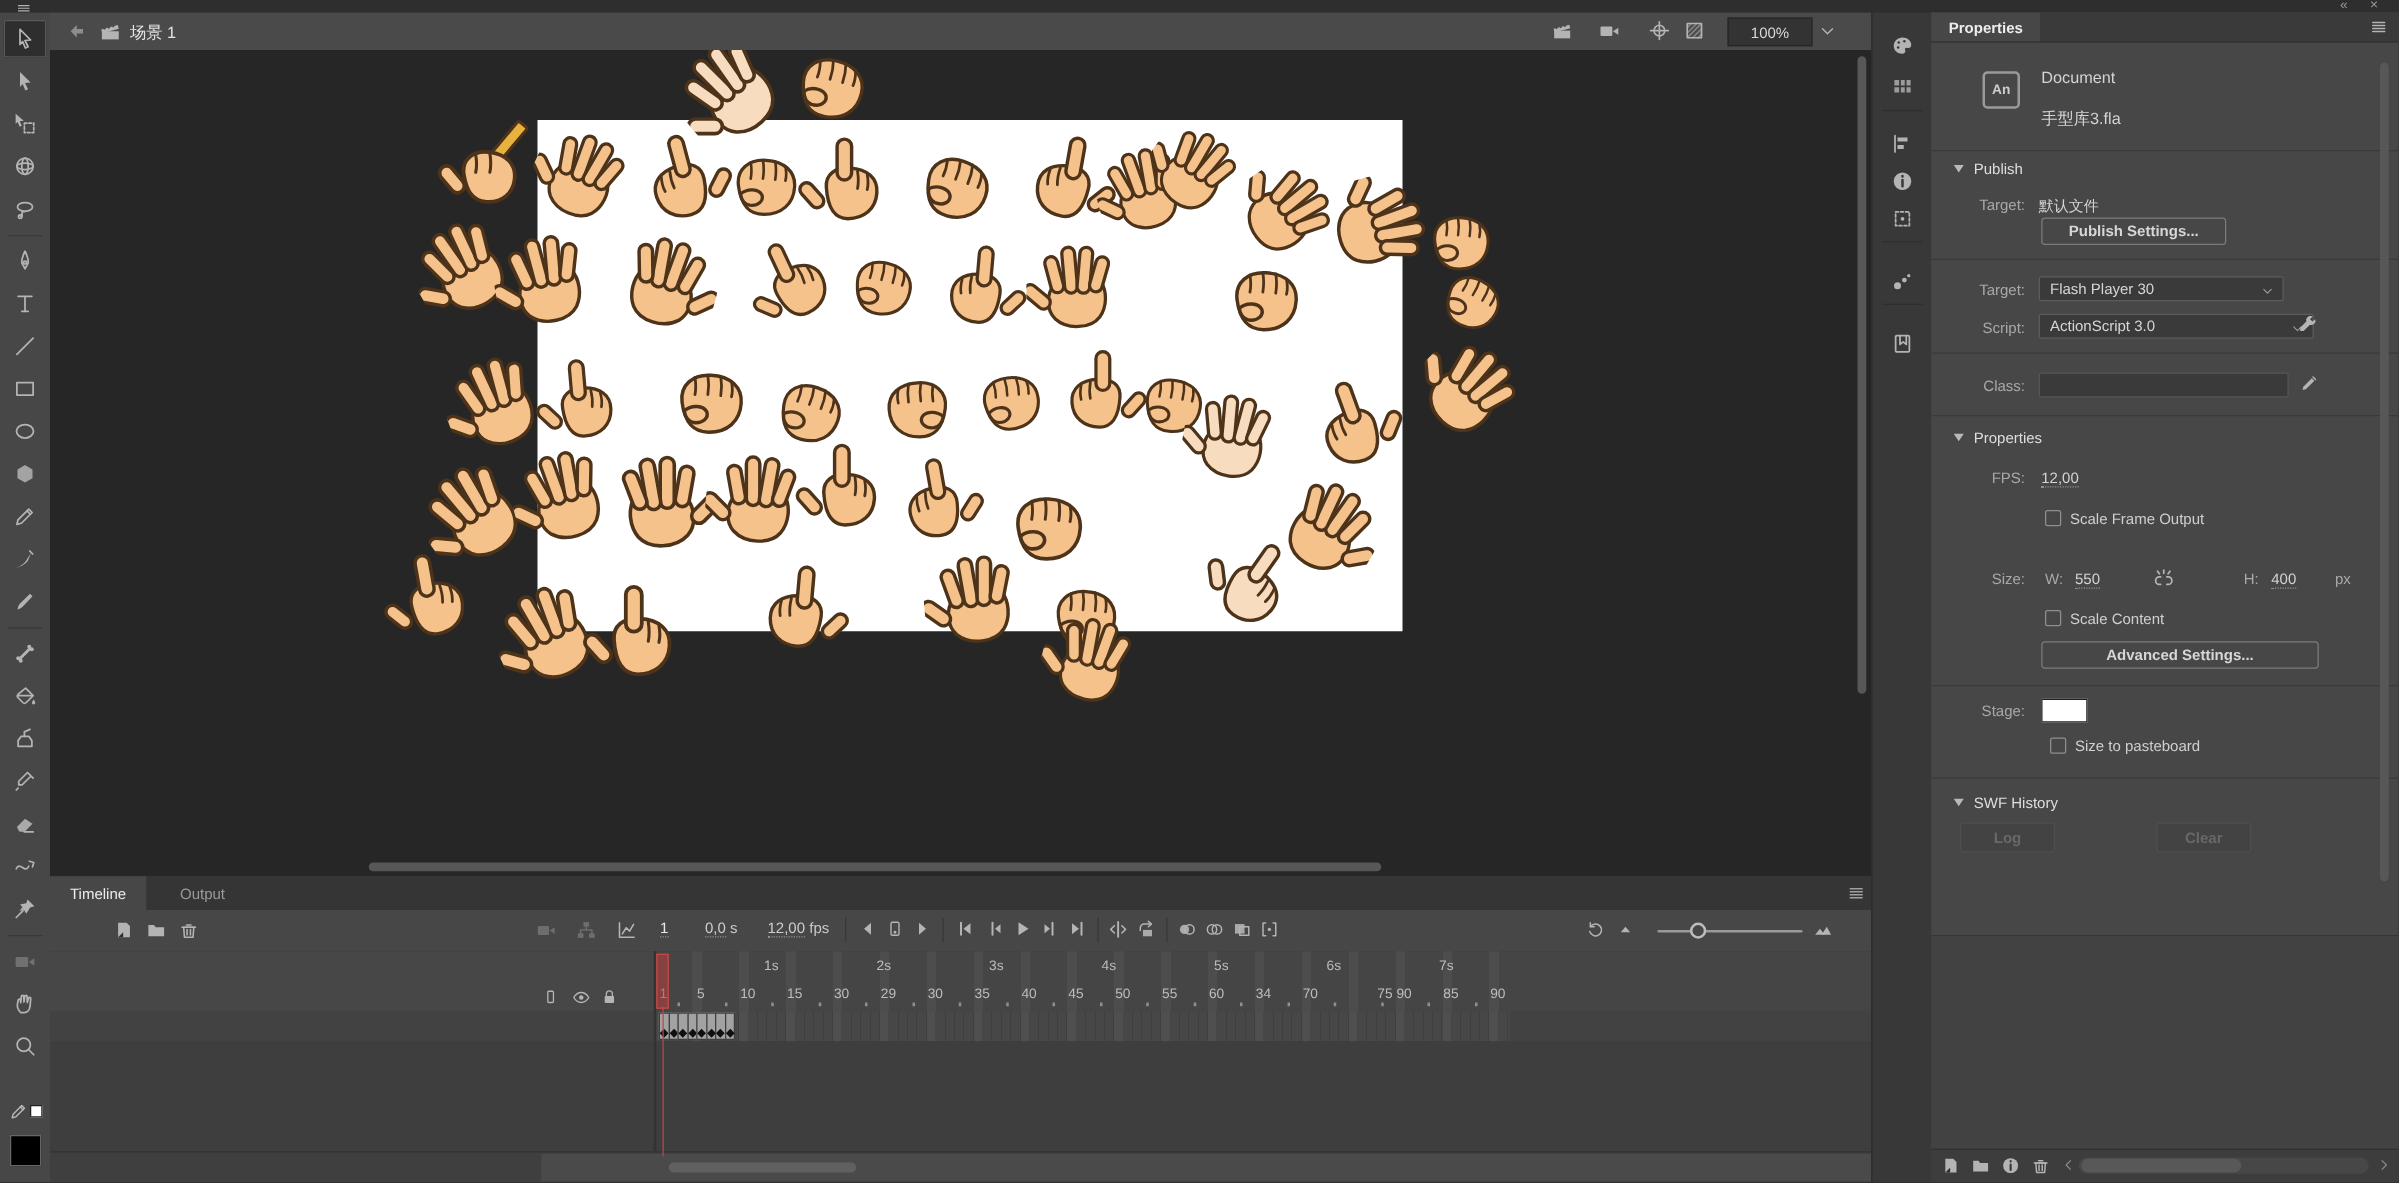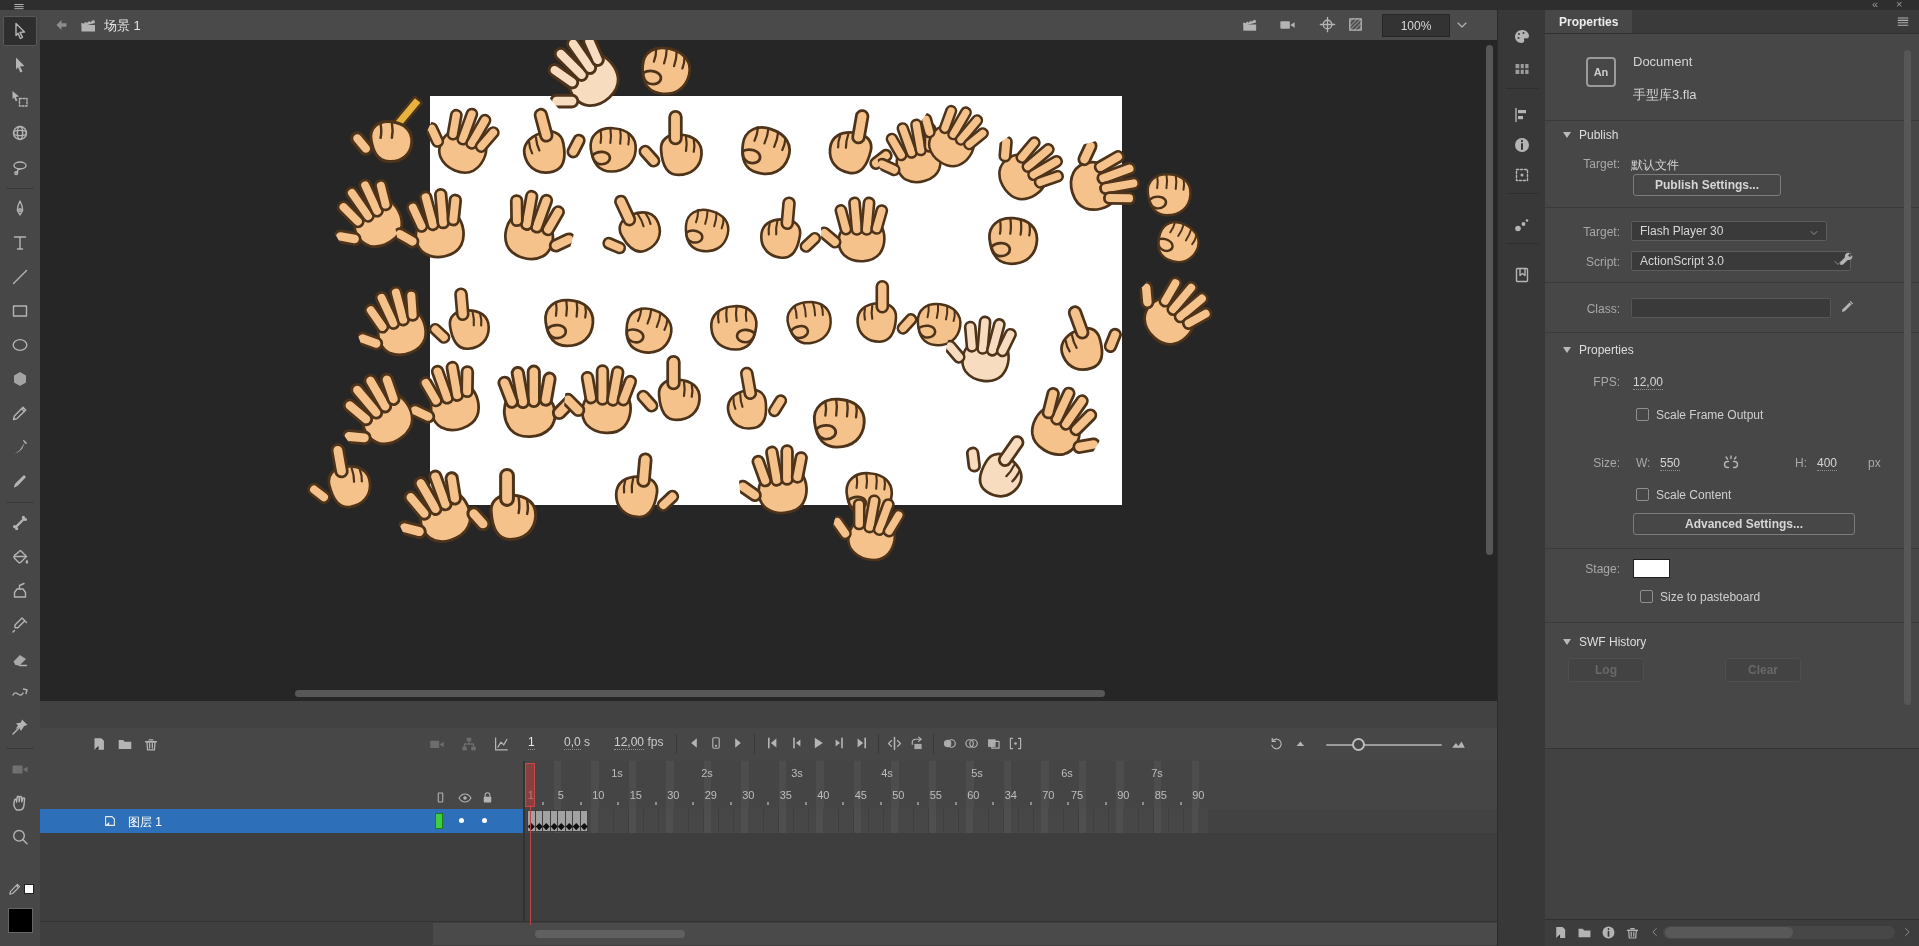--- a/index.html
+++ b/index.html
@@ -529,20 +529,29 @@
           <g transform="translate(962,432) rotate(35) scale(1,1)" style="color: rgb(248, 220, 192);">
             <use href="#h-point" x="-43" y="-43" width="86" height="86"></use>
           </g>
         </g>
     </svg>
     <div class="sb" style="left:1446px;top:5px;width:7px;height:510px"></div>
     <div class="sb" style="left:255px;top:650px;width:810px;height:7px"></div>
   </div>
 
   <div class="abs" id="timeline">
+    <div id="tl-tabs">
+      <div class="tl-tab active" style="left:0">Timeline</div>
+      <div class="tl-tab" style="left:88px">Output</div>
+      <span class="ic abs" style="left:1437px;top:6px;color:#9f9f9f">
+          <svg viewBox="0 0 20 20" width="16" height="16" fill="none" stroke="currentColor" stroke-width="1.4" stroke-linecap="round" stroke-linejoin="round">
+            <path d="M4 5h12M4 8h12M4 11h12M4 14h12"></path>
+          </svg>
+        </span>
+    </div>
     <div id="tl-toolbar">
       <span class="ic tlic" style="left:50px">
           <svg viewBox="0 0 20 20" width="18" height="18" fill="none" stroke="currentColor" stroke-width="1.4" stroke-linecap="round" stroke-linejoin="round">
             <path d="M5 3.5h7.5l3 3V16.5H5z" fill="currentColor" stroke="none"></path>
             <path d="M5 16.5l4.5-4.5v4.5z" fill="#2f2f2f" stroke="none"></path>
           </svg>
         </span>
       <span class="ic tlic" style="left:76px">
           <svg viewBox="0 0 20 20" width="18" height="18" fill="none" stroke="currentColor" stroke-width="1.4" stroke-linecap="round" stroke-linejoin="round">
             <path d="M3 5.5h5l1.5 2H17V15.5H3z" fill="currentColor" stroke="none"></path>
@@ -719,21 +728,21 @@
           <span class="rnum" style="left: 186.75px;">29</span>
           <span class="rnum" style="left: 224.25px;">30</span>
           <span class="rnum" style="left: 261.75px;">35</span>
           <span class="rnum" style="left: 299.25px;">40</span>
           <span class="rnum" style="left: 336.75px;">45</span>
           <span class="rnum" style="left: 374.25px;">50</span>
           <span class="rnum" style="left: 411.75px;">55</span>
           <span class="rnum" style="left: 449.25px;">60</span>
           <span class="rnum" style="left: 486.75px;">34</span>
           <span class="rnum" style="left: 524.25px;">70</span>
-          <span class="rnum" style="left: 553px;">75</span>
+          <span class="rnum" style="left: 584px;">75</span>
           <span class="rnum" style="left: 599.25px;">90</span>
           <span class="rnum" style="left: 636.75px;">85</span>
           <span class="rnum" style="left: 674.25px;">90</span>
           <div class="rtick" style="left: 18px;"></div>
           <div class="rtick" style="left: 55.5px;"></div>
           <div class="rtick" style="left: 93px;"></div>
           <div class="rtick" style="left: 130.5px;"></div>
           <div class="rtick" style="left: 168px;"></div>
           <div class="rtick" style="left: 205.5px;"></div>
           <div class="rtick" style="left: 243px;"></div>
@@ -742,32 +751,20 @@
           <div class="rtick" style="left: 355.5px;"></div>
           <div class="rtick" style="left: 393px;"></div>
           <div class="rtick" style="left: 430.5px;"></div>
           <div class="rtick" style="left: 468px;"></div>
           <div class="rtick" style="left: 505.5px;"></div>
           <div class="rtick" style="left: 543px;"></div>
           <div class="rtick" style="left: 580.5px;"></div>
           <div class="rtick" style="left: 618px;"></div>
           <div class="rtick" style="left: 655.5px;"></div>
         </div>
-      <div id="layer-row">
-        <span class="ic abs" style="left:62px;top:4px;color:#e8e8e8">
-            <svg viewBox="0 0 20 20" width="16" height="16" fill="none" stroke="currentColor" stroke-width="1.4" stroke-linecap="round" stroke-linejoin="round">
-              <path d="M4.5 4.5h8l3 3v8h-11z"></path>
-              <path d="M4.5 15.5l4.5-4.5v4.5z" fill="currentColor" stroke="none"></path>
-            </svg>
-          </span>
-        <span class="abs" style="left:88px;top:5px;color:#ffffff;font-size:12px">图层 1</span>
-        <div class="abs" style="left:395px;top:4px;width:8px;height:16px;background:#3ecf3e;border:1px solid #1f7a1f;box-sizing:border-box"></div>
-        <div class="abs" style="left:419px;top:9px;width:5px;height:5px;background:#fff;border-radius:50%"></div>
-        <div class="abs" style="left:442px;top:9px;width:5px;height:5px;background:#fff;border-radius:50%"></div>
-      </div>
       <div id="frames-row">
           <div style="position: absolute; left: 0px; top: 0px; width: 684px; height: 24px; background: repeating-linear-gradient(to right, rgba(0, 0, 0, 0) 0px, rgba(0, 0, 0, 0) 6.7px, rgba(0, 0, 0, 0.12) 6.7px, rgba(0, 0, 0, 0.12) 7.5px), repeating-linear-gradient(to right, rgba(0, 0, 0, 0) 0px, rgba(0, 0, 0, 0) 30px, rgba(255, 255, 255, 0.043) 30px, rgba(255, 255, 255, 0.043) 37.5px) rgb(71, 71, 71);"></div>
           <div class="kf" style="left: 3px;">
             <i></i>
           </div>
           <div class="kf" style="left: 10.5px;">
             <i></i>
           </div>
           <div class="kf" style="left: 18px;">
             <i></i>

